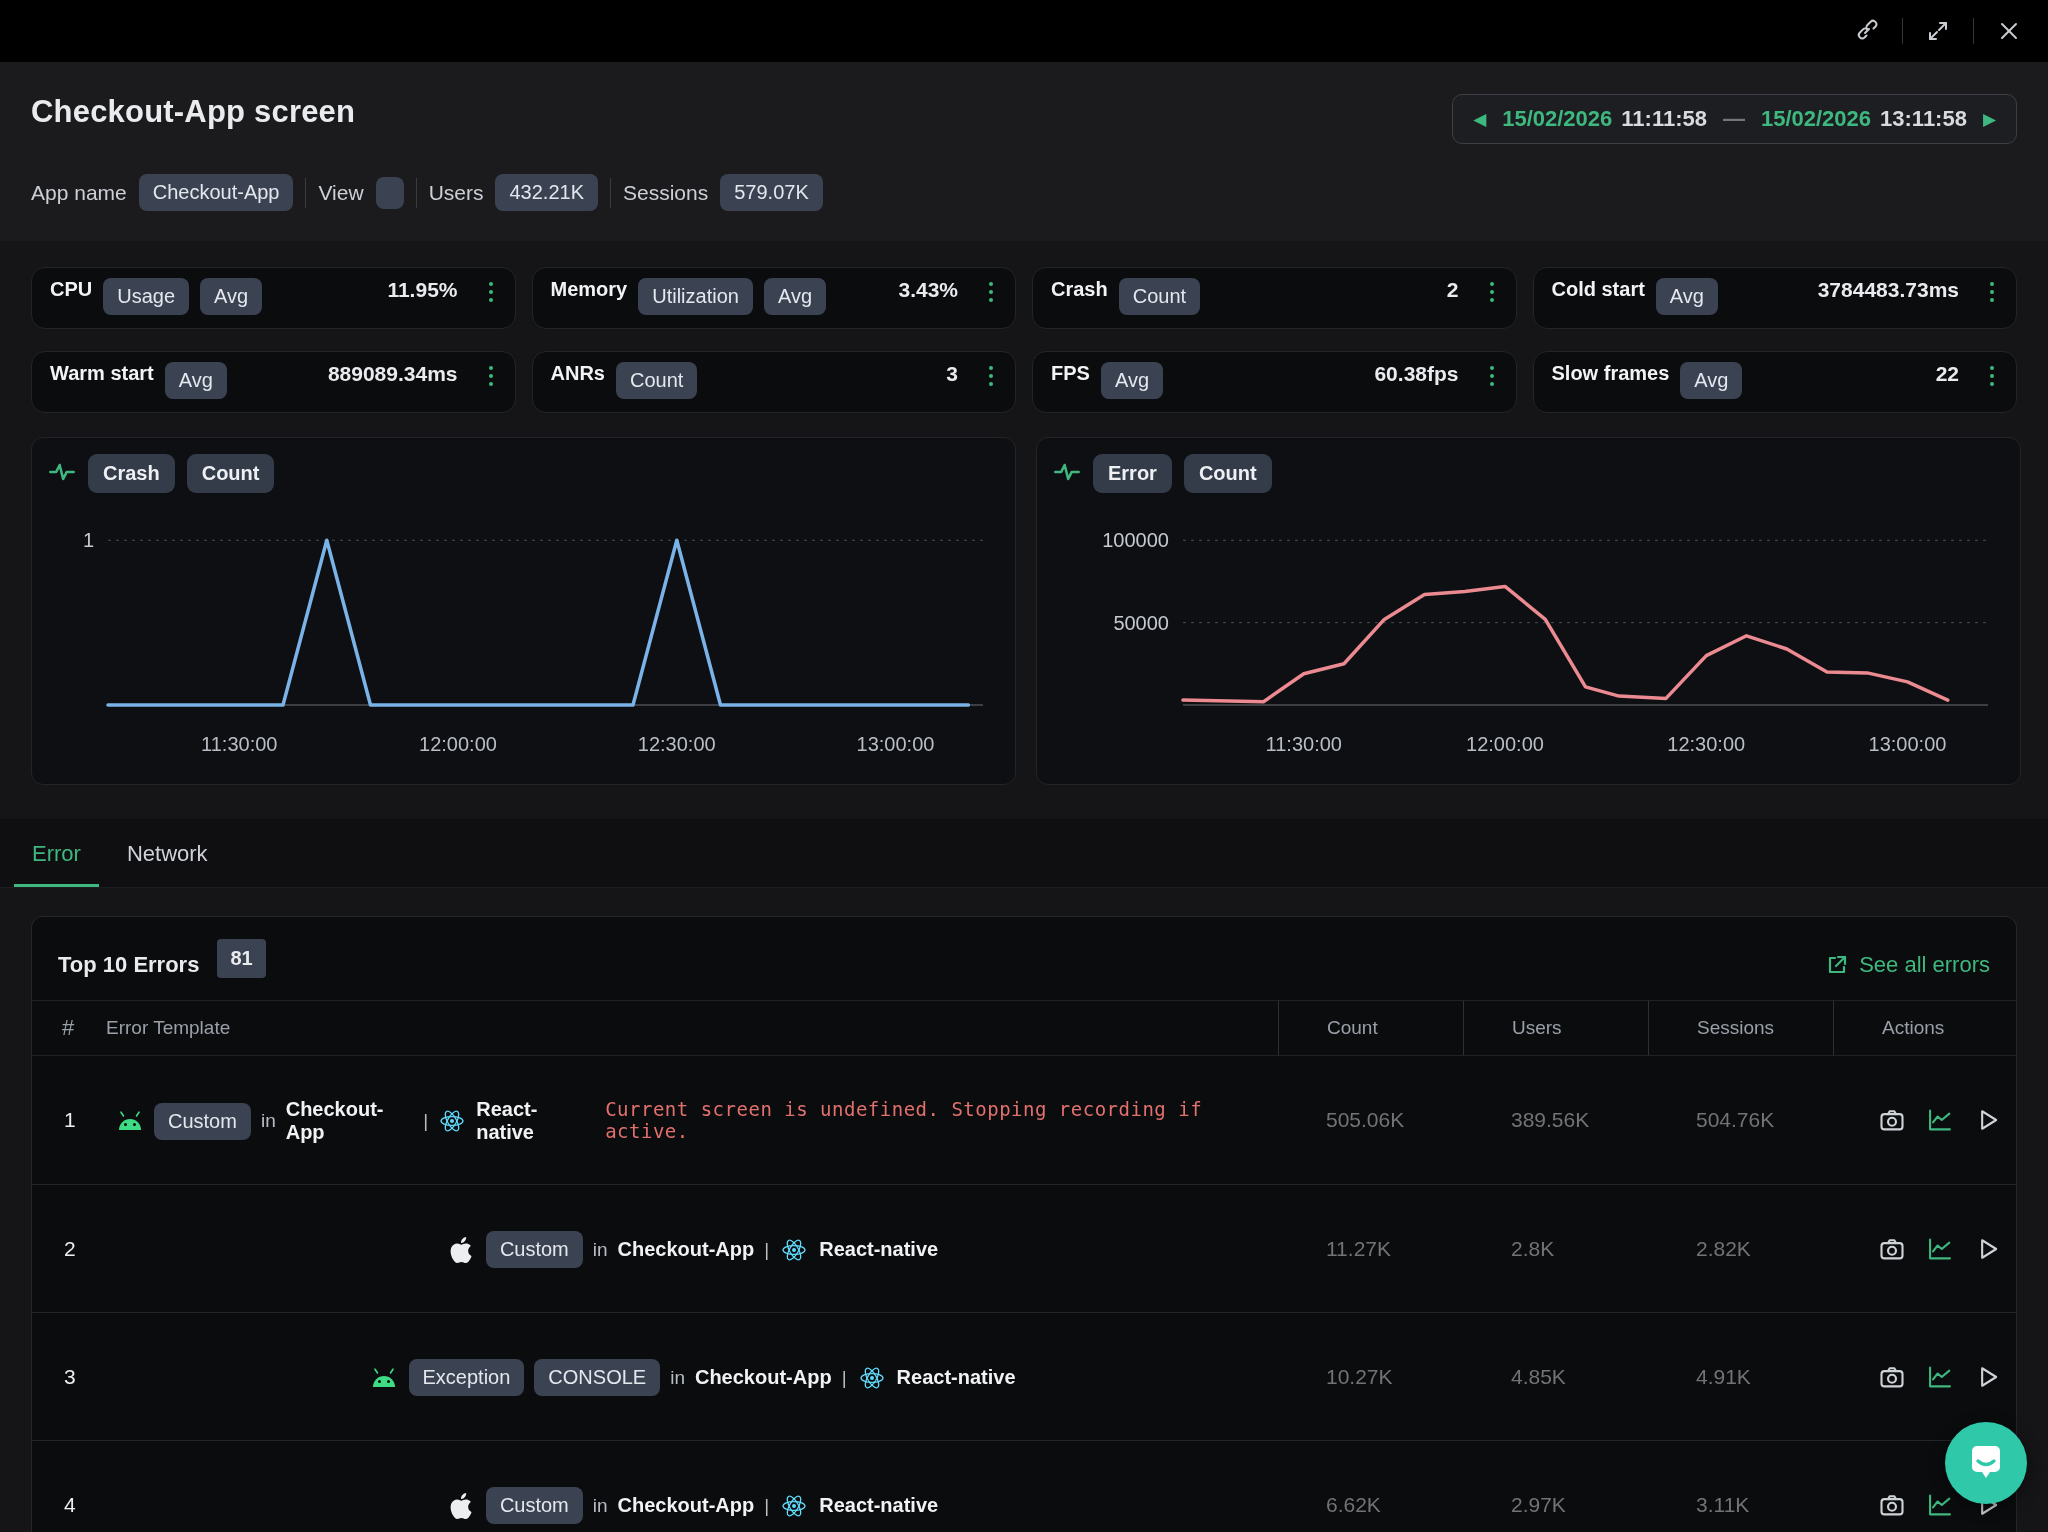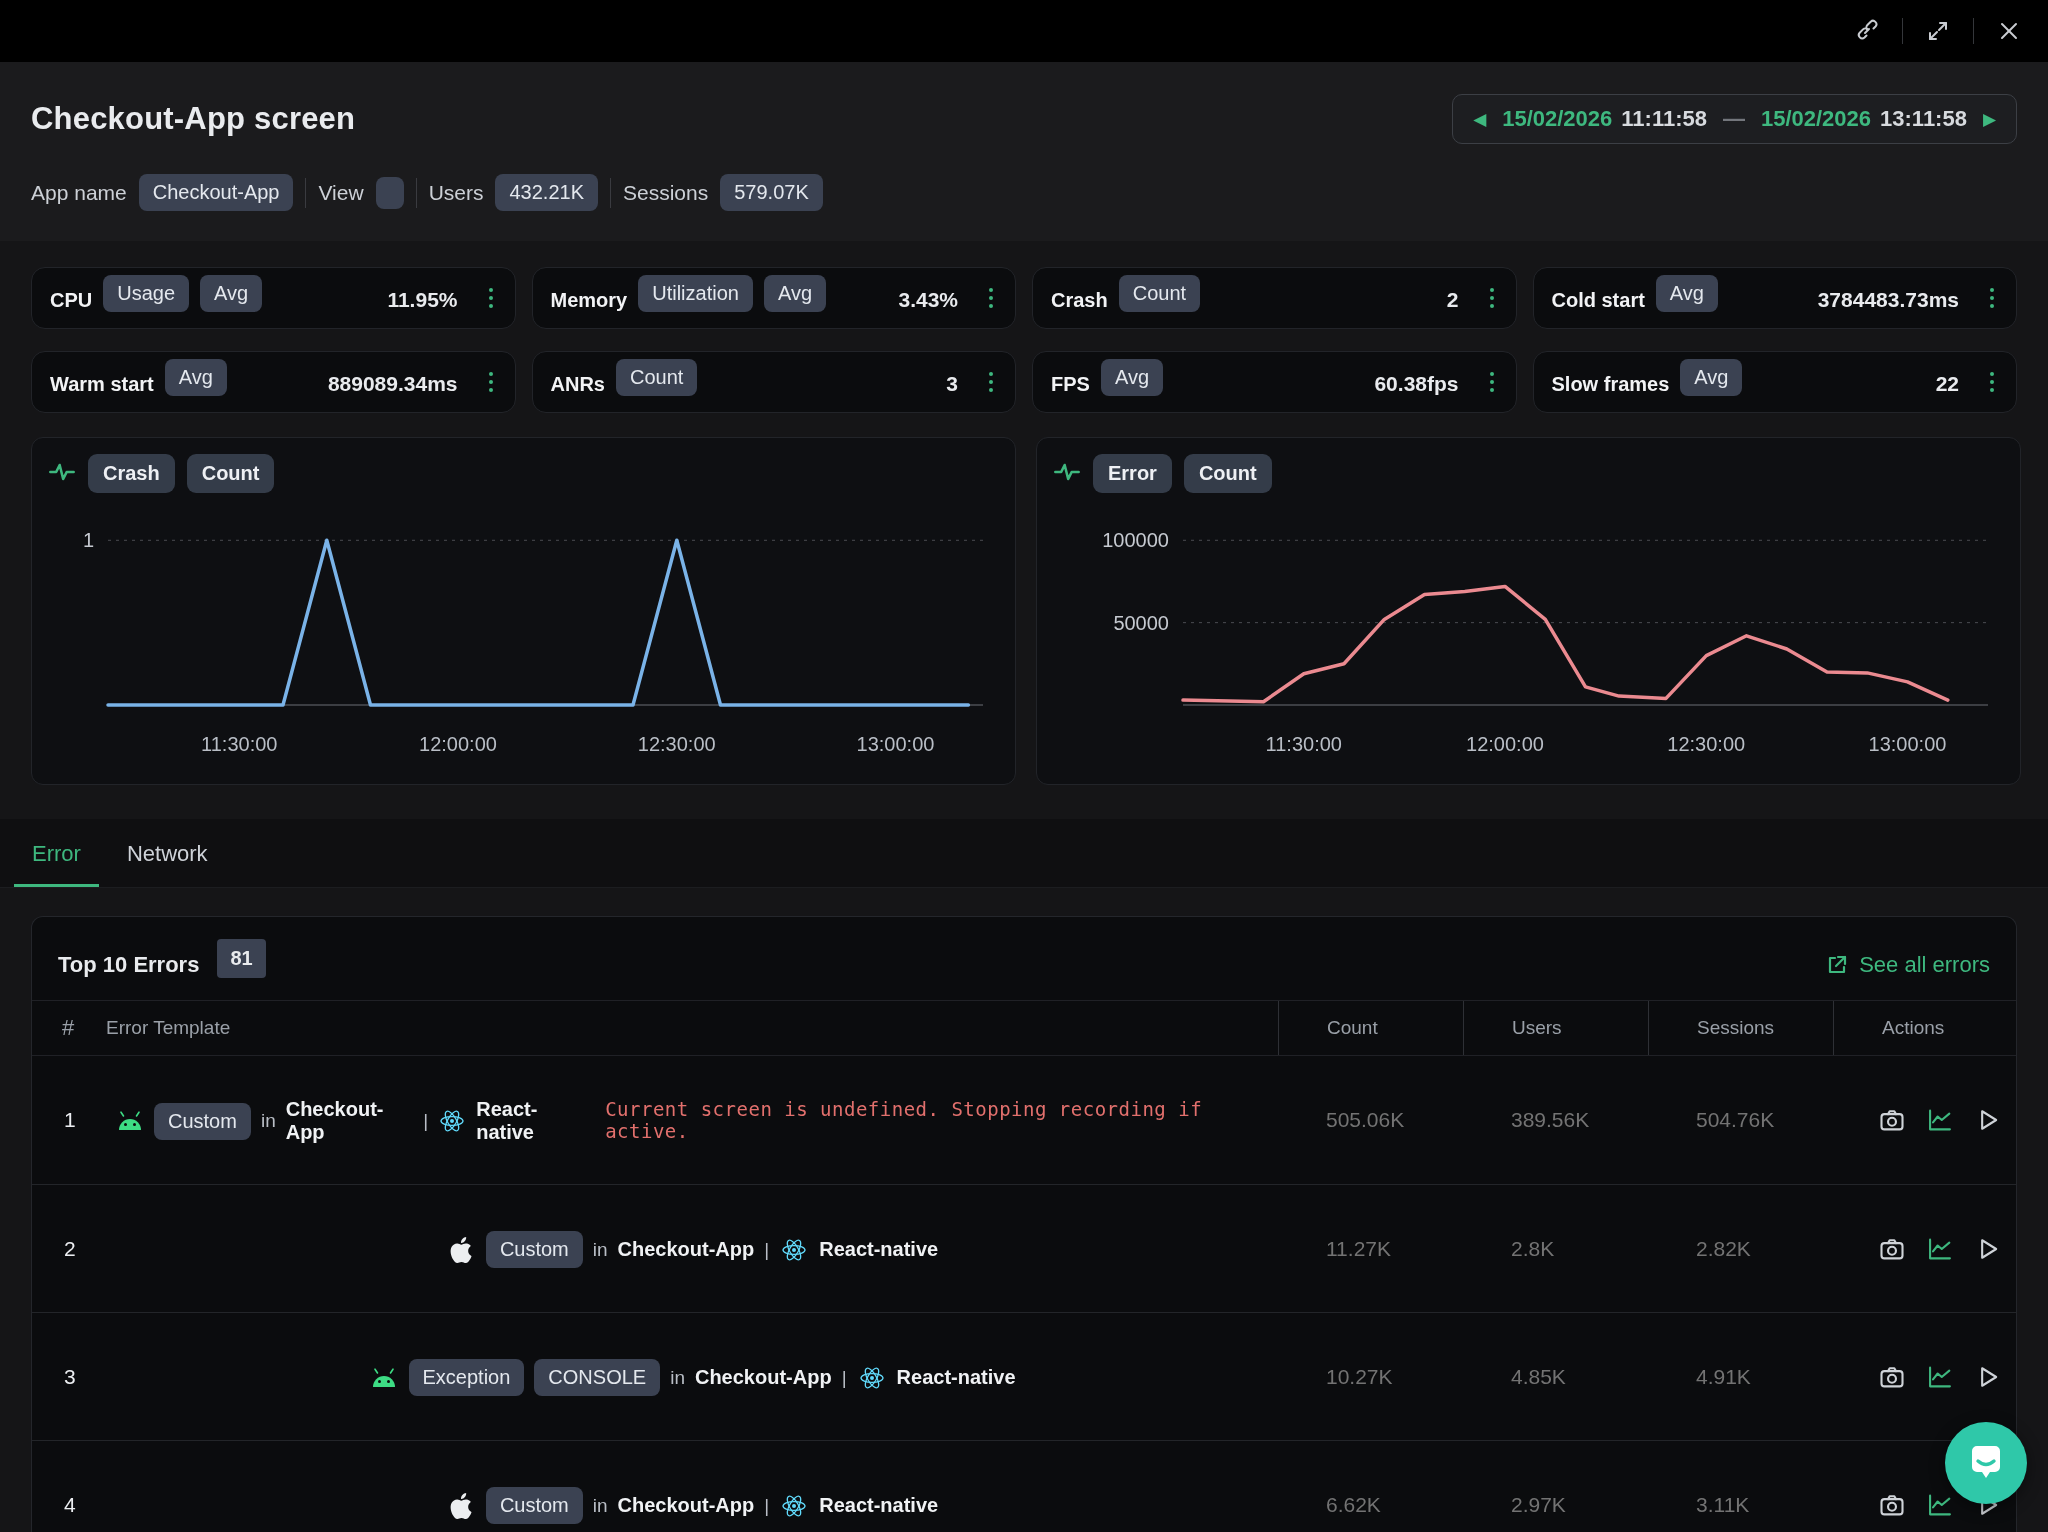--- a/index.html
+++ b/index.html
@@ -22,36 +22,36 @@
     color:var(--txt);
     position:relative;
   }
   
   .topbar{height:62px;background:#000;display:flex;align-items:center;justify-content:flex-end;padding-right:26px;gap:22px}
   .topbar .tb-icon{width:26px;height:26px;display:flex;align-items:center;justify-content:center;cursor:pointer}
   .topbar .tb-sep{width:1px;height:26px;background:#34363a}
   .tb-icon svg{stroke:#c9ccd1;fill:none;stroke-width:2;stroke-linecap:round;stroke-linejoin:round}
   
   .header-sec{background:var(--header-bg);padding:32px 31px 30px}
-  .header-row{display:flex;justify-content:space-between;align-items:center}
+  .header-row{display:flex;justify-content:space-between;align-items:flex-start}
   .page-title{font-size:31px;font-weight:700;letter-spacing:.2px}
   .date-picker{display:flex;align-items:center;gap:16px;border:1px solid #3c3f45;background:#1d1e21;border-radius:10px;height:50px;padding:0 20px;font-size:22px}
   .dp-arrow{color:var(--accent);font-size:17px;cursor:pointer;line-height:1}
   .dp-date{color:var(--accent);font-weight:700}
   .dp-time{color:#d7dade;font-weight:700}
   .dp-dash{color:#73767c;font-weight:700}
   .dp-group{display:flex;gap:9px}
   .meta-row{display:flex;align-items:center;gap:12px;margin-top:30px;font-size:21px;color:#ccd0d6}
   .badge{background:var(--badge-bg);color:#e4e8ee;border-radius:8px;padding:6px 14px;font-size:20px;line-height:1.25;display:inline-block}
   .badge.empty-pill{min-width:22px;min-height:32px}
   .meta-sep{width:1px;height:30px;background:#3a3b40}
   
   .content{padding:0 31px}
   .cards{display:grid;grid-template-columns:repeat(4,1fr);gap:22px 16px;margin-top:26px}
-  .card{height:62px;background:#0b0c0e;border:1px solid #222429;border-radius:14px;display:flex;align-items:flex-end;gap:11px;padding:16px 18px}
+  .card{height:62px;background:#0b0c0e;border:1px solid #222429;border-radius:14px;display:flex;align-items:flex-start;gap:11px;padding:10px 18px}
   .card .m-label{font-size:20px;font-weight:700;color:#f2f3f5;white-space:nowrap}
   .card .m-value{margin-left:auto;font-size:21px;font-weight:700;white-space:nowrap}
   .kebab{display:flex;flex-direction:column;gap:4px;margin-left:16px;cursor:pointer;padding:4px}
   .kebab i{width:4px;height:4px;border-radius:50%;background:var(--accent);display:block}
   
   .charts{display:grid;grid-template-columns:1fr 1fr;gap:20px;margin-top:24px}
   .chart-panel{height:348px;background:#0e0f12;border:1px solid #222429;border-radius:12px;padding:16px 16px 0}
   .chart-head{display:flex;align-items:center;gap:12px}
   .pulse-icon svg{stroke:var(--accent);fill:none;stroke-width:2.2;stroke-linecap:round;stroke-linejoin:round}
   .chart-badge{background:#343c49;color:#eef0f4;border-radius:9px;padding:8px 15px;font-size:20px;font-weight:700}

